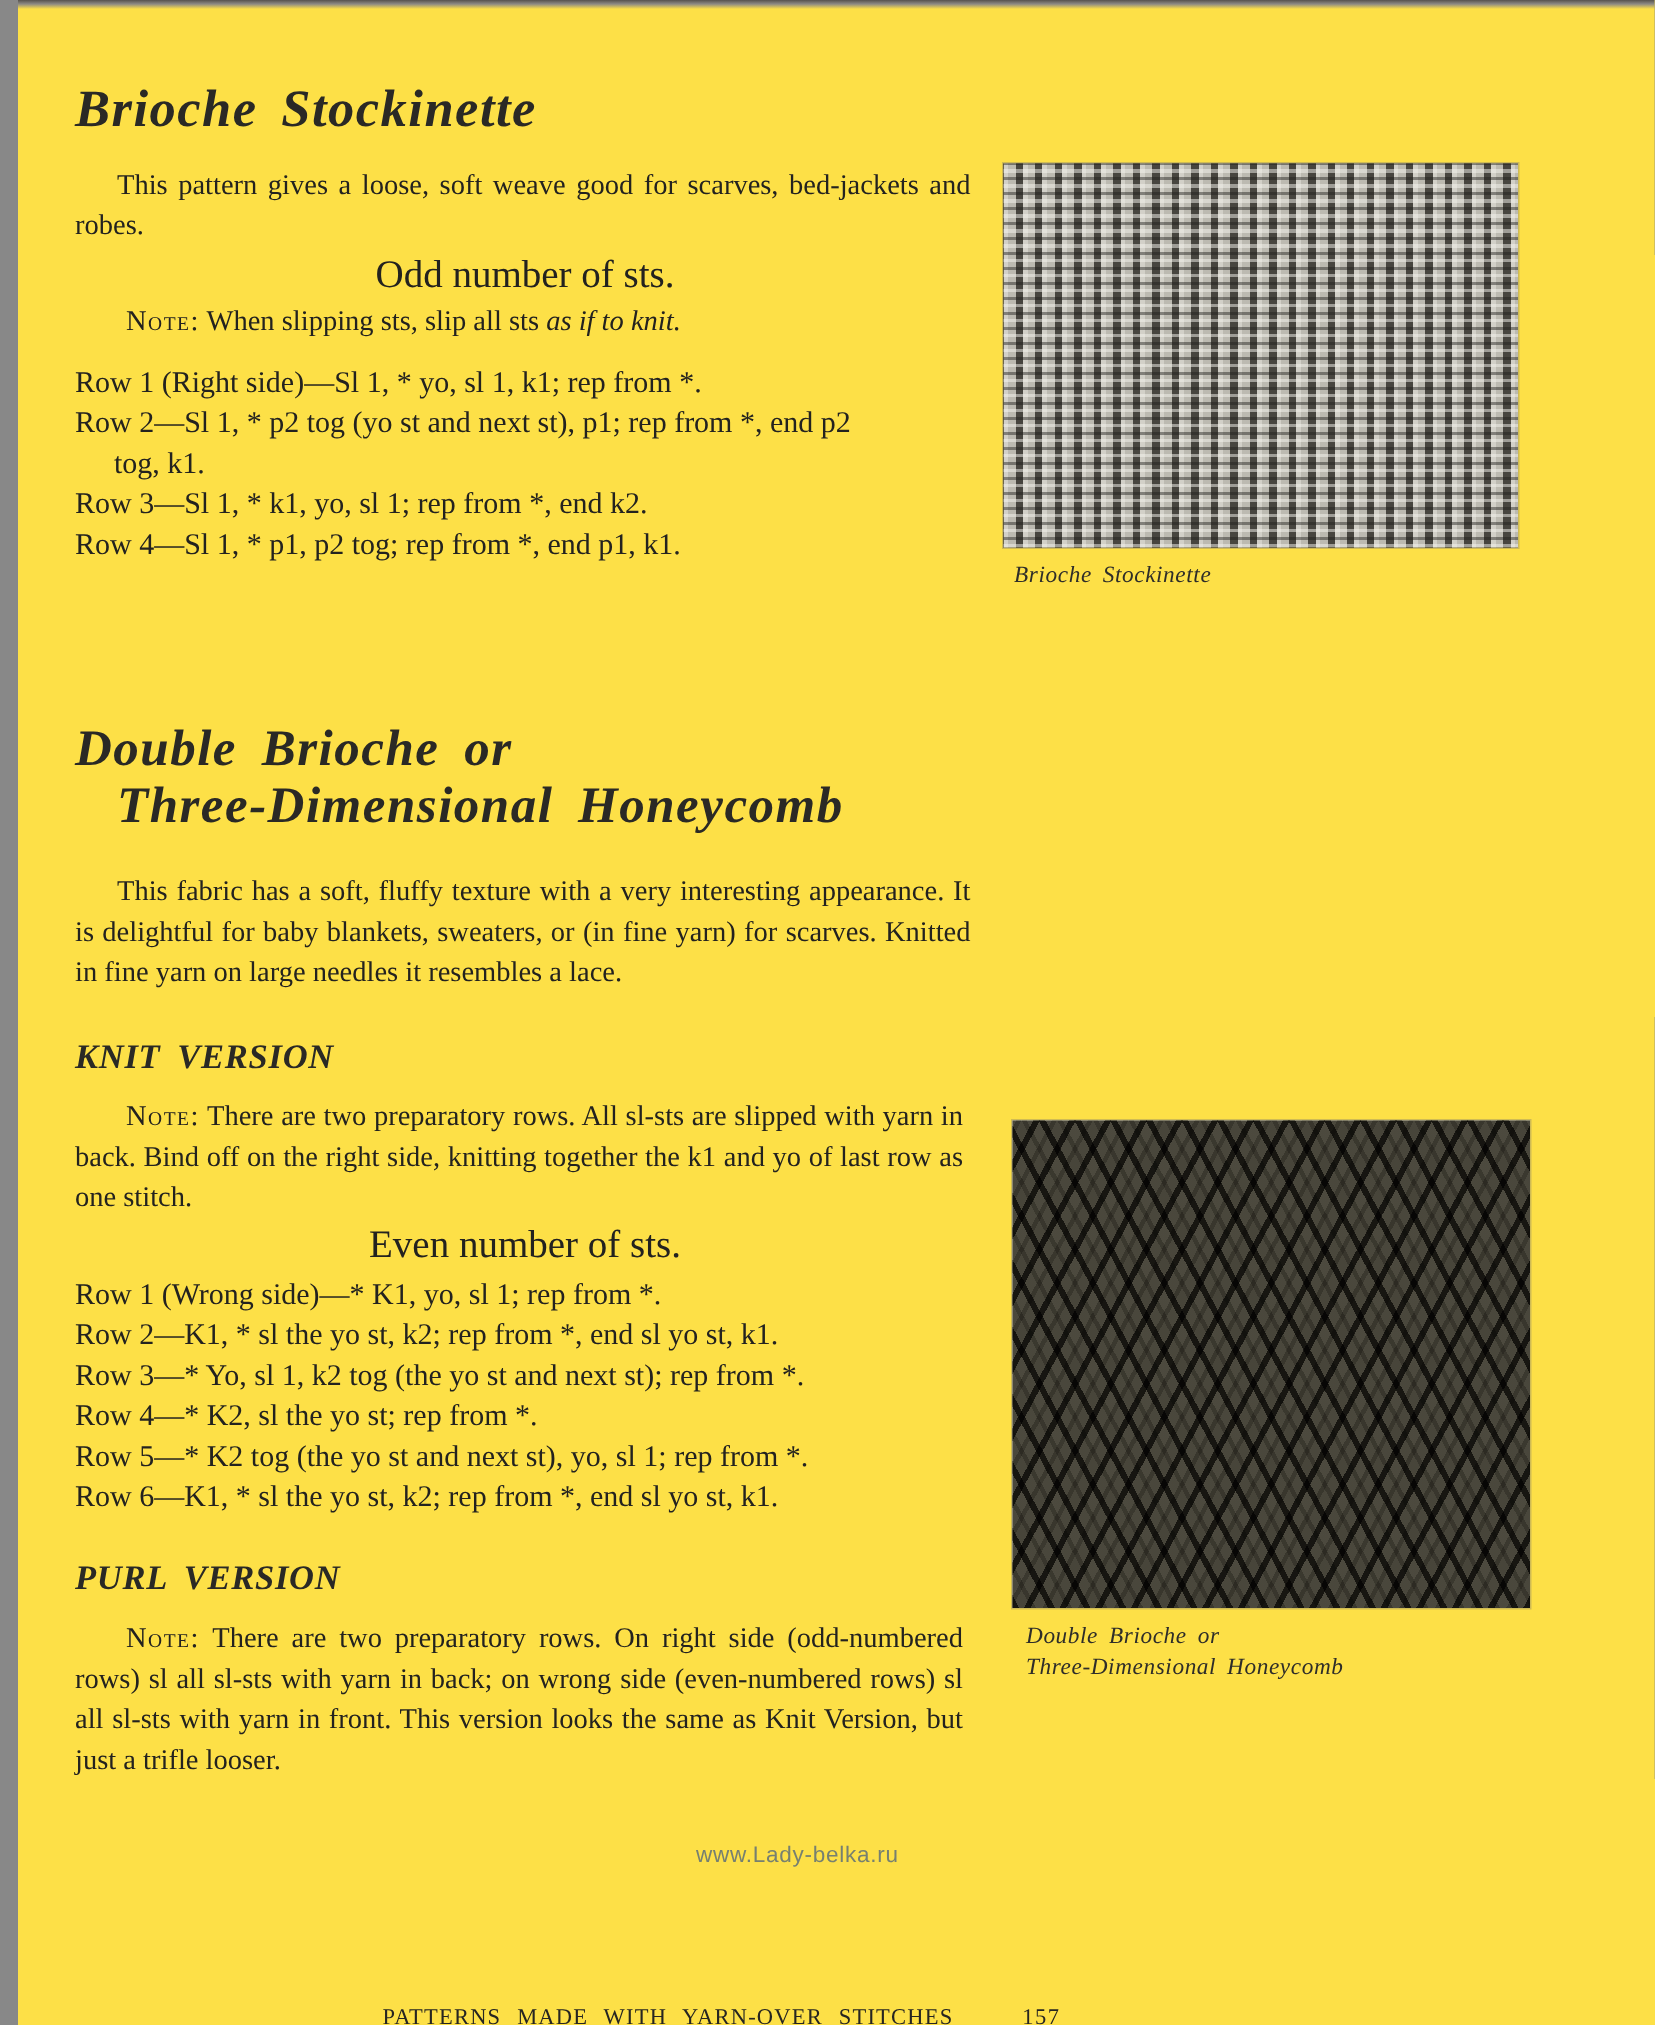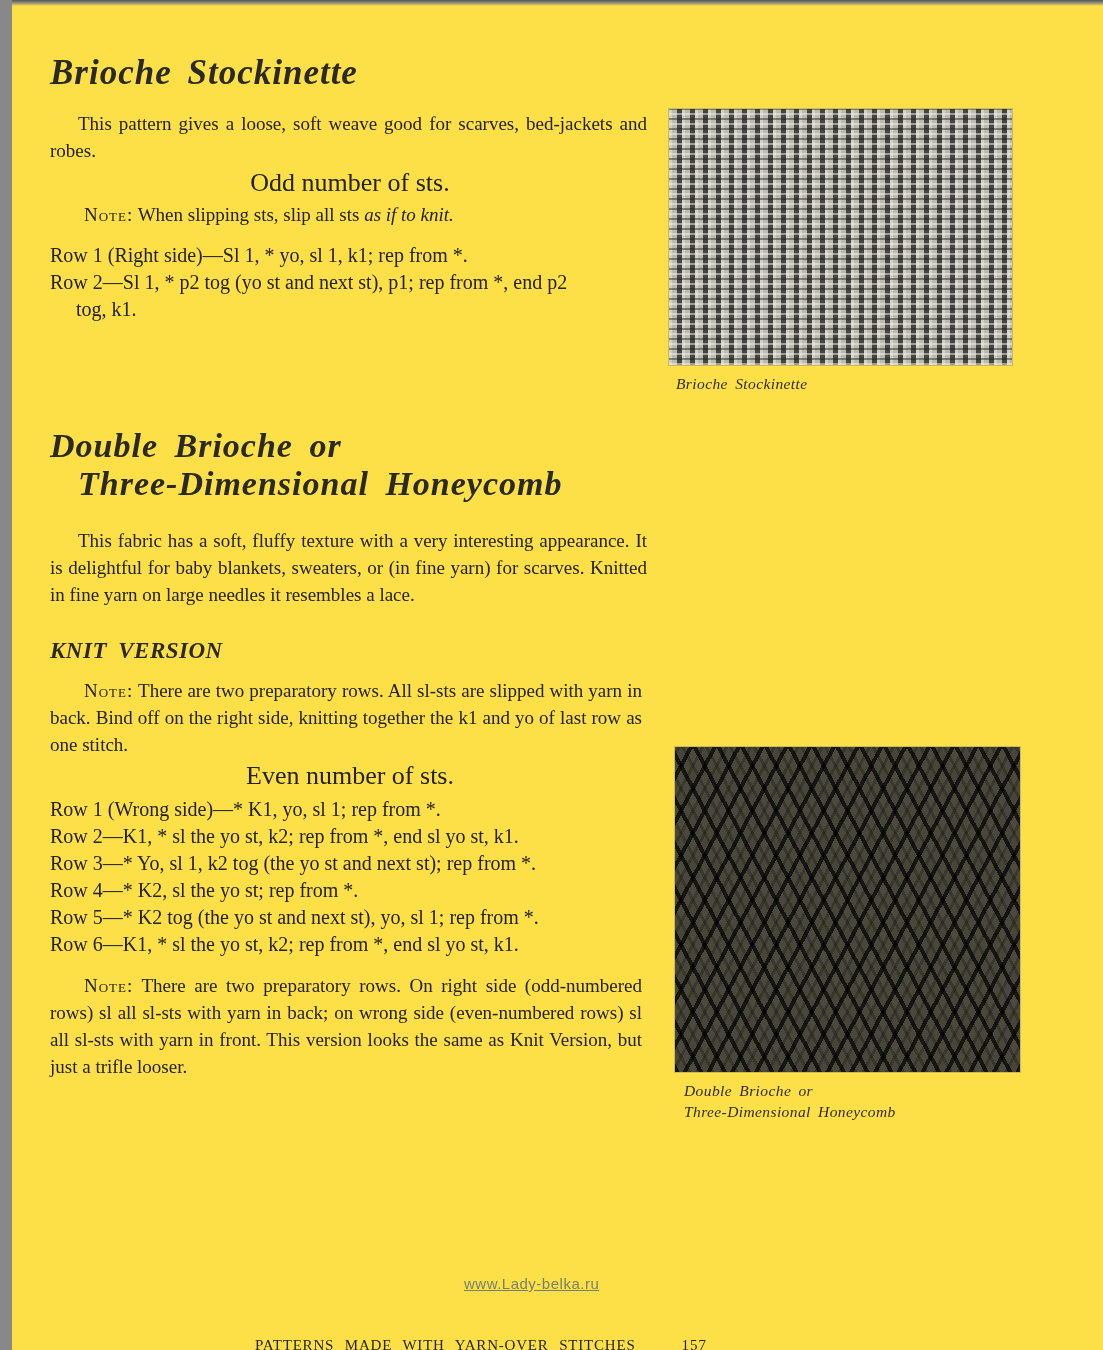--- a/index.html
+++ b/index.html
@@ -85,25 +85,24 @@
   }
   .caption{
     position:absolute;
     font-size:15.5px;line-height:21px;
     font-style:italic;letter-spacing:0.4px;word-spacing:3px;
     color:#2e2d29;
   }
   #caption1{left:664px;top:373px;}
   #caption2{left:672px;top:1080px;}
   #watermark{
-    position:absolute;left:452px;top:1275px;
+    position:absolute;left:452px;top:1228px;
     font-family:"Liberation Sans","DejaVu Sans",sans-serif;
     font-size:15px;letter-spacing:0.5px;
     color:#778070;
-    text-decoration:underline;
   }
   #footer{
     position:absolute;left:243px;top:1337px;
     font-size:15px;font-weight:normal;
     letter-spacing:0.8px;word-spacing:6px;
     color:#262521;white-space:nowrap;
   }
   #footer .pagenum{margin-left:46px;letter-spacing:1px;}
 </style>
 </head>
@@ -118,20 +117,22 @@
 
     <div class="para">This pattern gives a loose, soft weave good for scarves, bed-jackets and robes.</div>
 
     <div class="centered">Odd number of sts.</div>
 
     <div class="note"><span class="nlabel">Note:</span><span> When slipping sts, slip all sts </span><span class="nital">as if to knit.</span></div>
 
     <div class="rows">
       <div class="rowline">Row 1 (Right side)—Sl 1, * yo, sl 1, k1; rep from *.</div>
       <div class="rowline">Row 2—Sl 1, * p2 tog (yo st and next st), p1; rep from *, end p2 tog, k1.</div>
+      <div class="rowline">Row 3—Sl 1, * k1, yo, sl 1; rep from *, end k2.</div>
+      <div class="rowline">Row 4—Sl 1, * p1, p2 tog; rep from *, end p1, k1.</div>
     </div>
 
 
     <div class="h2">
       <div class="tline1">Double Brioche or</div>
       <div class="tline2">Three-Dimensional Honeycomb</div>
     </div>
 
     <div class="para" style="margin-top:24px;">This fabric has a soft, fluffy texture with a very interesting appearance. It is delightful for baby blankets, sweaters, or (in fine yarn) for scarves. Knitted in fine yarn on large needles it resembles a lace.</div>
 
@@ -144,20 +145,21 @@
     <div class="rows" style="margin-top:7px;">
       <div class="rowline">Row 1 (Wrong side)—* K1, yo, sl 1; rep from *.</div>
       <div class="rowline">Row 2—K1, * sl the yo st, k2; rep from *, end sl yo st, k1.</div>
       <div class="rowline">Row 3—* Yo, sl 1, k2 tog (the yo st and next st); rep from *.</div>
       <div class="rowline">Row 4—* K2, sl the yo st; rep from *.</div>
       <div class="rowline">Row 5—* K2 tog (the yo st and next st), yo, sl 1; rep from *.</div>
       <div class="rowline">Row 6—K1, * sl the yo st, k2; rep from *, end sl yo st, k1.</div>
     </div>
 
 
+    <div class="subhead" style="margin-top:26px;">PURL VERSION</div>
 
     <div class="note" style="margin-top:14px;"><span class="nlabel">Note:</span><span> There are two preparatory rows. On right side (odd-numbered rows) sl all sl-sts with yarn in back; on wrong side (even-numbered rows) sl all sl-sts with yarn in front. This version looks the same as Knit Version, but just a trifle looser.</span></div>
 
   </div>
 
   <div id="photo1" class="photo"></div>
   <div id="caption1" class="caption">Brioche Stockinette</div>
 
   <div id="photo2" class="photo"></div>
   <div id="caption2" class="caption">

